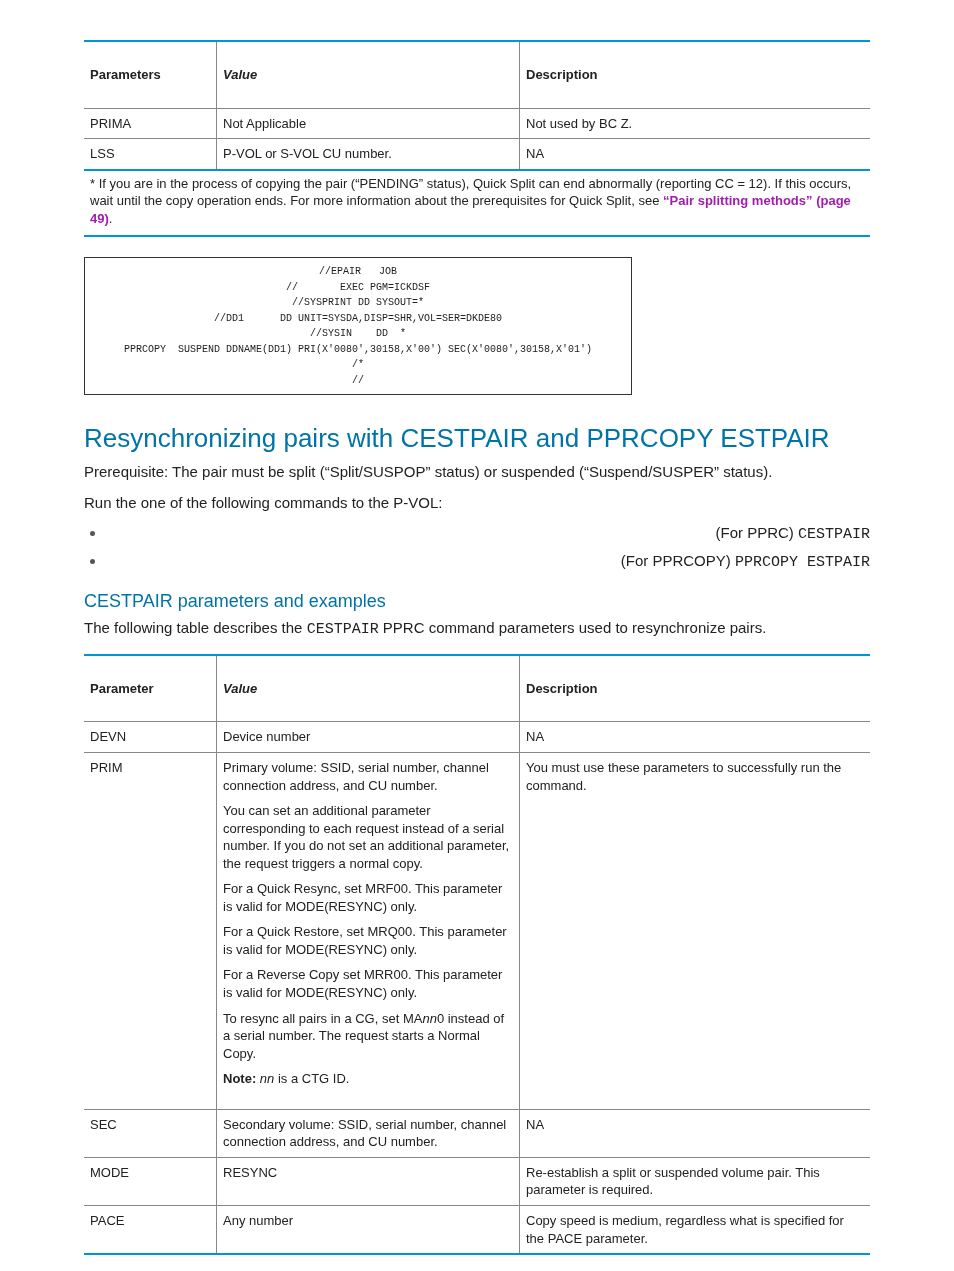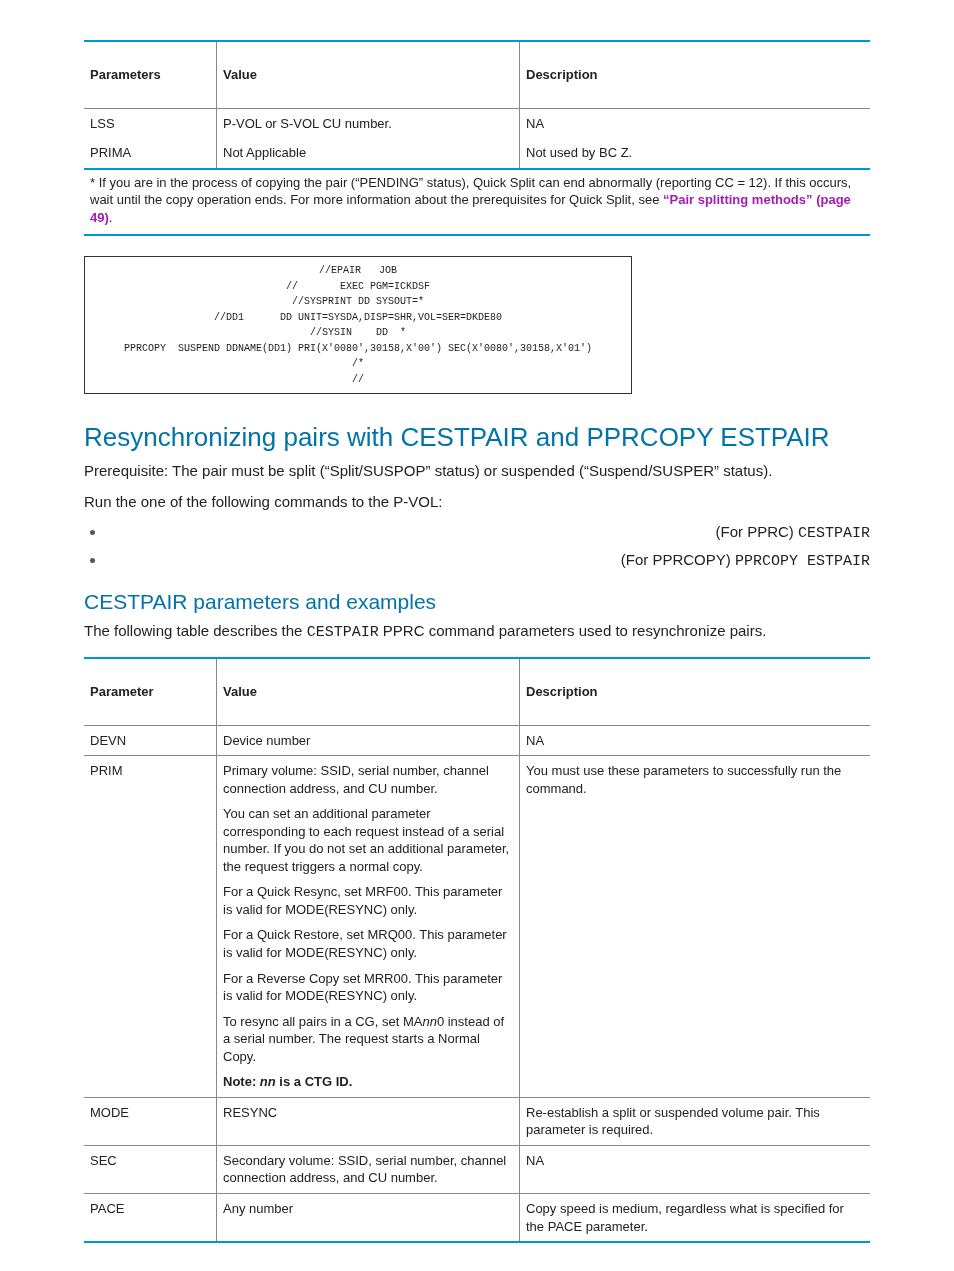--- a/index.html
+++ b/index.html
@@ -36,21 +36,21 @@
   table.tbl td {
     font-size: 13px;
     padding: 6px 6px;
     border-bottom: 1px solid #888;
     border-right: 1px solid #888;
     vertical-align: top;
   }
   table.tbl td p {
     margin: 0 0 8px 0;
   }
-  table.tbl td p:last-child { margin-bottom: 0; font-weight: bold; }
+  table.tbl td p:last-child { margin-bottom: 15px; }
   .footnote-box {
     font-size: 13px;
     padding: 4px 6px 8px 6px;
     border-bottom: 2.5px solid #0096d6;
     margin-top: -4px;
     margin-bottom: 20px;
   }
   .link { color: #a21caf; font-weight: bold; }
   .codebox {
     border: 1px solid #333;
@@ -67,21 +67,21 @@
     font-family: Arial, sans-serif;
     font-weight: normal;
     color: #0073a8;
     font-size: 26px;
     margin: 0 0 6px 0;
   }
   h2.subsection {
     font-family: Arial, sans-serif;
     font-weight: normal;
     color: #0073a8;
-    font-size: 21px;
+    font-size: 18px;
     margin: 16px 0 4px 0;
   }
   .body-indent {
   }
   .body-indent p { margin: 4px 0 10px 0; font-size: 15px; }
   ul.bullets {
     margin: 6px 0 12px 22px;
     padding: 0;
     text-align: right;
   }
@@ -91,43 +91,43 @@
   }
   ul.bullets li::marker { color: #555; }
   .mono { font-family: "Courier New", monospace; }
   .ital { font-style: italic; }
   .footer {
     position: relative;
     margin-top: 34px;
     font-size: 12.5px;
   }
   .col-param { width: 120px; }
-  .col-value { width: 290px; }
+  .col-value { width: 290px; font-style: italic; }
 </style>
 </head>
 <body>
 
 <table class="tbl">
   <thead>
     <tr>
       <th class="col-param">Parameters</th>
       <th class="col-value">Value</th>
       <th>Description</th>
     </tr>
   </thead>
   <tbody>
     <tr>
+      <td>PRIMA</td>
+      <td>Not Applicable</td>
+      <td>Not used by BC Z.</td>
+    </tr>
+    <tr>
       <td style="border-bottom:none">LSS</td>
       <td style="border-bottom:none">P-VOL or S-VOL CU number.</td>
       <td style="border-bottom:none">NA</td>
-    </tr>
-    <tr>
-      <td>PRIMA</td>
-      <td>Not Applicable</td>
-      <td>Not used by BC Z.</td>
     </tr>
   </tbody>
 </table>
 <div class="footnote-box">
   <span>* If you are in the process of copying the pair (“PENDING” status), Quick Split can end abnormally (reporting CC = 12). If this occurs, wait until the copy operation ends. For more information about the prerequisites for Quick Split, see </span><span class="link">“Pair splitting methods” (page 49)</span><span>.</span>
 </div>
 
 <div class="codebox">//EPAIR   JOB
 //       EXEC PGM=ICKDSF
 //SYSPRINT DD SYSOUT=*
@@ -175,30 +175,30 @@
         <p>You can set an additional parameter corresponding to each request instead of a serial number. If you do not set an additional parameter, the request triggers a normal copy.</p>
         <p>For a Quick Resync, set MRF00. This parameter is valid for MODE(RESYNC) only.</p>
         <p>For a Quick Restore, set MRQ00. This parameter is valid for MODE(RESYNC) only.</p>
         <p>For a Reverse Copy set MRR00. This parameter is valid for MODE(RESYNC) only.</p>
         <p><span>To resync all pairs in a CG, set MA</span><span class="ital">nn</span><span>0 instead of a serial number. The request starts a Normal Copy.</span></p>
         <p><b>Note:</b><span class="ital"> nn</span><span> is a CTG ID.</span></p>
       </td>
       <td>You must use these parameters to successfully run the command.</td>
     </tr>
     <tr>
+      <td>SEC</td>
+      <td>Secondary volume: SSID, serial number, channel connection address, and CU number.</td>
+      <td>NA</td>
+    </tr>
+    <tr>
       <td>MODE</td>
       <td>RESYNC</td>
       <td>Re-establish a split or suspended volume pair. This parameter is required.</td>
     </tr>
     <tr>
-      <td>SEC</td>
-      <td>Secondary volume: SSID, serial number, channel connection address, and CU number.</td>
-      <td>NA</td>
-    </tr>
-    <tr>
       <td style="border-bottom:none">PACE</td>
       <td style="border-bottom:none">Any number</td>
       <td style="border-bottom:none">Copy speed is medium, regardless what is specified for the PACE parameter.</td>
     </tr>
   </tbody>
 </table>
 
 <div class="footer">
   <span>96</span>&nbsp;&nbsp;&nbsp;&nbsp;<span>Business Copy Z pair user tasks using IBM PPRC</span>
 </div>

